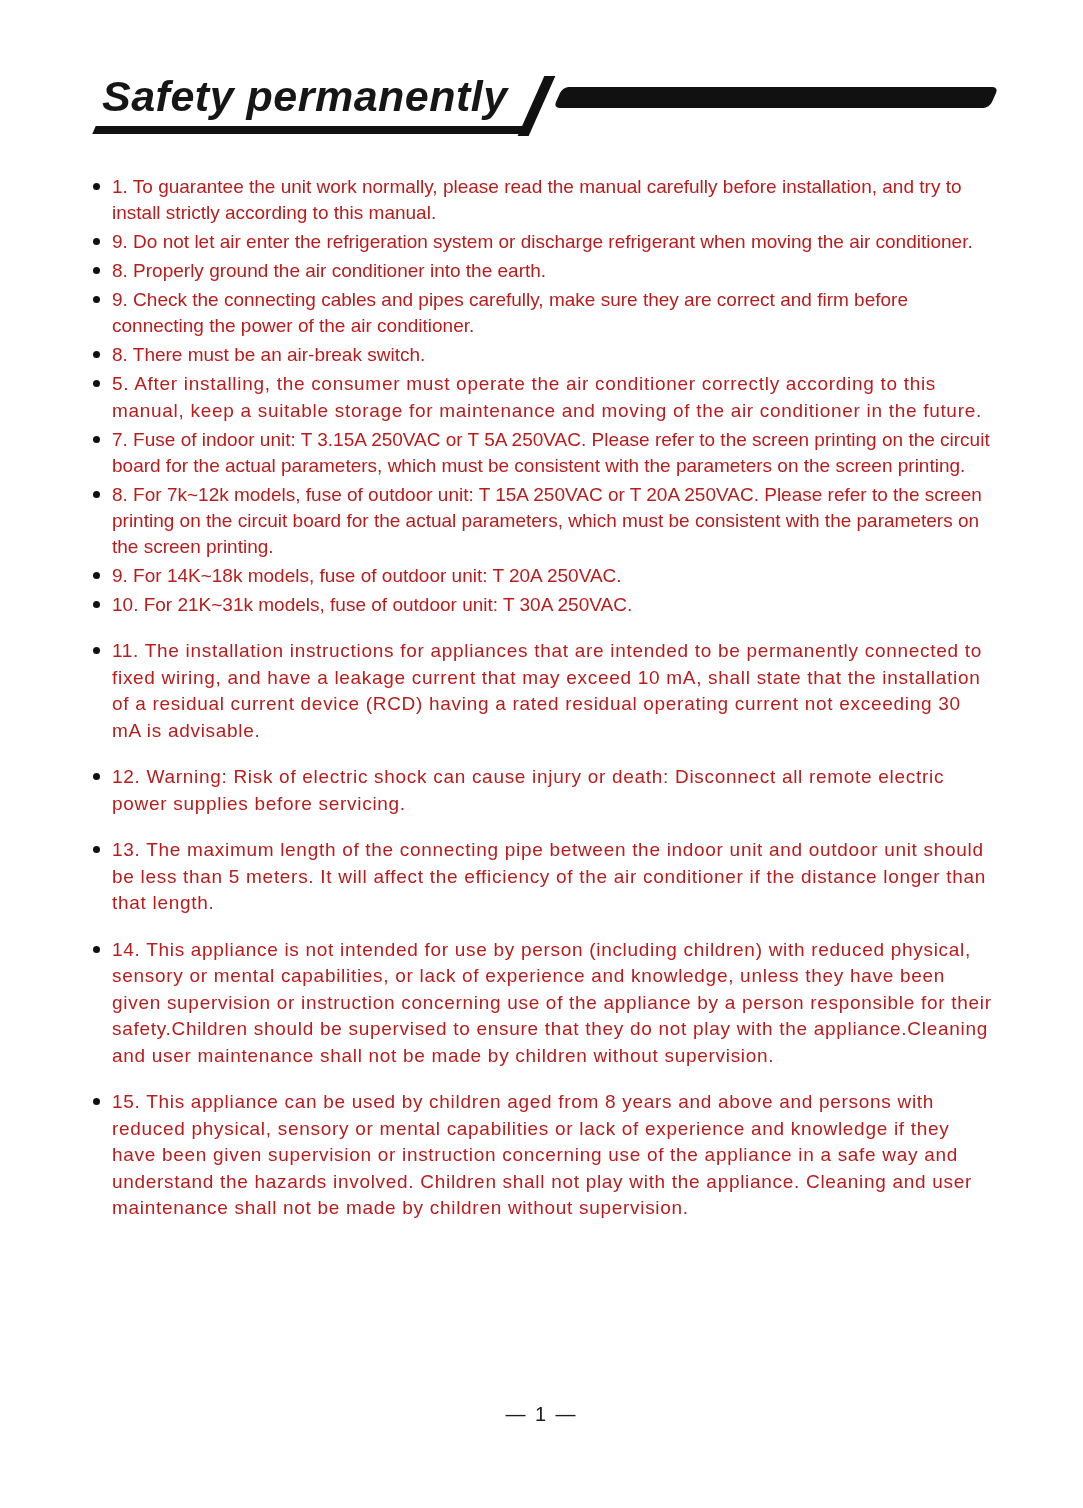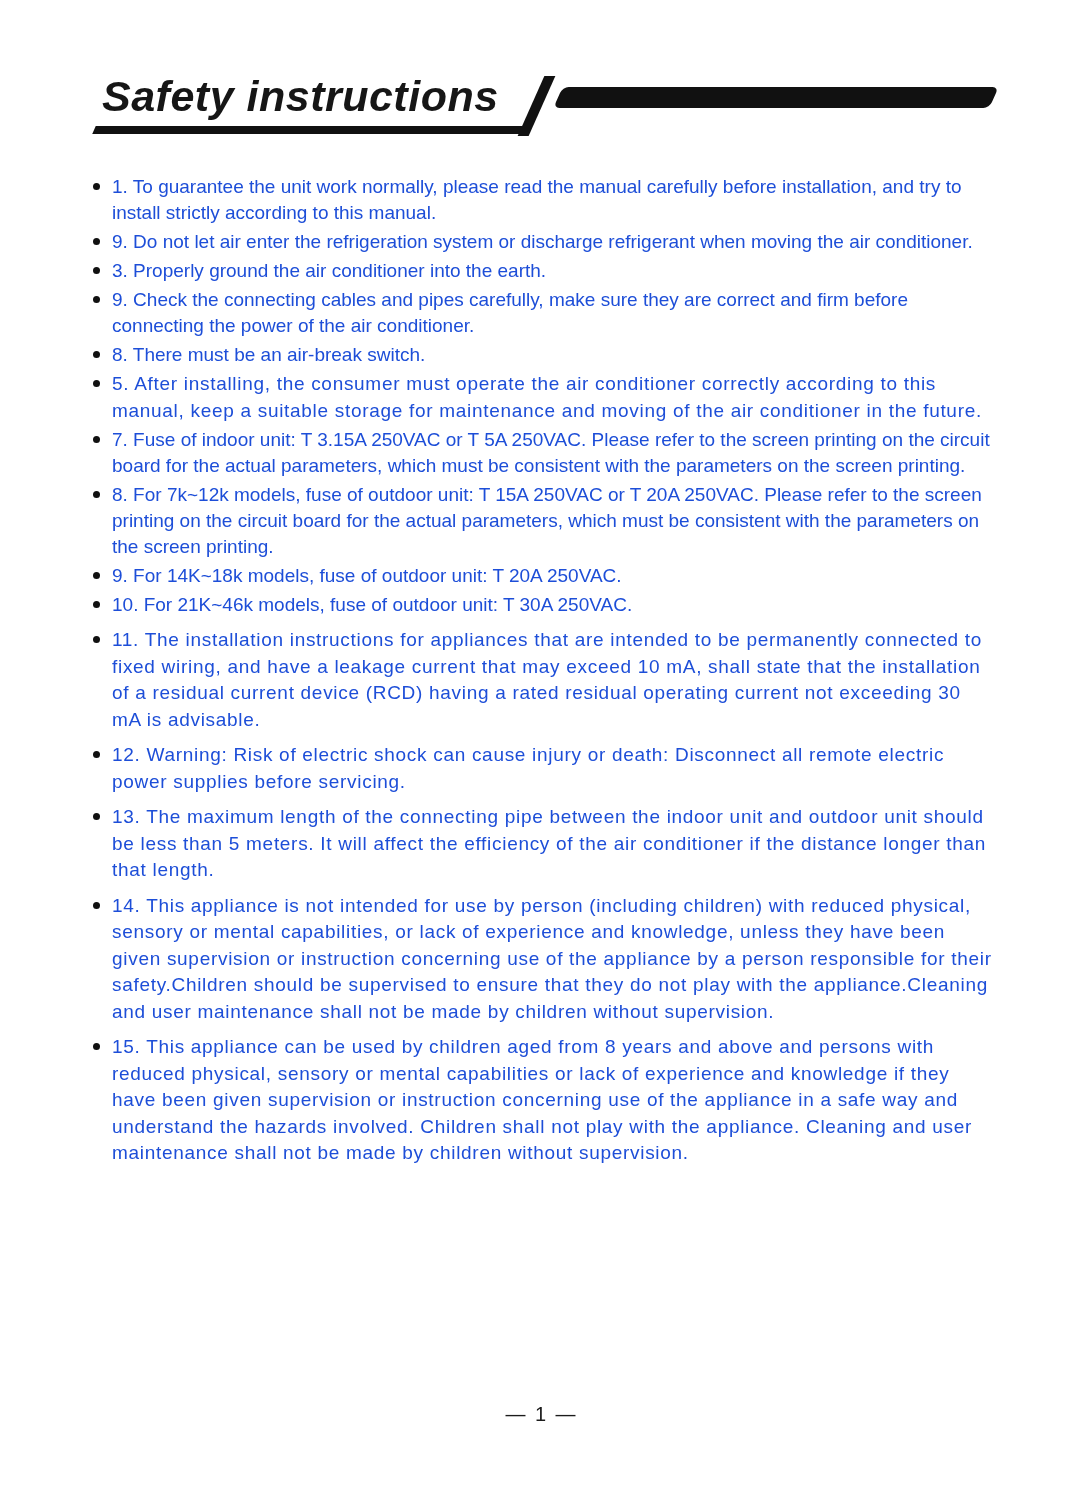--- a/index.html
+++ b/index.html
@@ -68,75 +68,75 @@
   .instruction-list {
     list-style: none;
     margin: 14px 88px 0 90px;
   }
   .instruction-item {
     position: relative;
     padding-left: 22px;
     font-size: 19px;
     line-height: 26px;
     margin-bottom: 3px;
-    color: #1d4ed8;
+    color: #b91c1c;
   }
   .instruction-item .bullet {
     position: absolute;
     left: 3px;
     top: 9px;
     width: 7px;
     height: 7px;
     border-radius: 50%;
     background: #111111;
   }
   .instruction-item.wide {
     letter-spacing: 0.7px;
     line-height: 26.5px;
   }
   .instruction-item.gap {
-    margin-top: 9px;
+    margin-top: 20px;
   }
 
   
   .footer {
     position: absolute;
     left: 0;
     bottom: 82px;
     width: 100%;
     text-align: center;
     font-size: 20px;
     color: #1c1c1c;
     letter-spacing: 2px;
   }
 </style>
 </head>
 <body>
 
 <div class="page">
 
   <div class="header">
-    <div class="doc-title">Safety instructions</div>
+    <div class="doc-title">Safety permanently</div>
     <div class="title-underline"></div>
     <div class="title-slash"></div>
     <div class="header-bar"></div>
   </div>
 
   <ul class="instruction-list">
     <li class="instruction-item">
       <span class="bullet"></span>
       <span>1. To guarantee the unit work normally, please read the manual carefully before installation, and try to install strictly according to this manual.</span>
     </li>
     <li class="instruction-item">
       <span class="bullet"></span>
       <span>9. Do not let air enter the refrigeration system or discharge refrigerant when moving the air conditioner.</span>
     </li>
     <li class="instruction-item">
       <span class="bullet"></span>
-      <span>3. Properly ground the air conditioner into the earth.</span>
+      <span>8. Properly ground the air conditioner into the earth.</span>
     </li>
     <li class="instruction-item">
       <span class="bullet"></span>
       <span>9. Check the connecting cables and pipes carefully, make sure they are correct and firm before connecting the power of the air conditioner.</span>
     </li>
     <li class="instruction-item">
       <span class="bullet"></span>
       <span>8. There must be an air-break switch.</span>
     </li>
     <li class="instruction-item wide">
@@ -150,21 +150,21 @@
     <li class="instruction-item">
       <span class="bullet"></span>
       <span>8. For 7k~12k models, fuse of outdoor unit: T 15A 250VAC or T 20A 250VAC. Please refer to the screen printing on the circuit board for the actual parameters, which must be consistent with the parameters on the screen printing.</span>
     </li>
     <li class="instruction-item">
       <span class="bullet"></span>
       <span>9. For 14K~18k models, fuse of outdoor unit: T 20A 250VAC.</span>
     </li>
     <li class="instruction-item">
       <span class="bullet"></span>
-      <span>10. For 21K~46k models, fuse of outdoor unit: T 30A 250VAC.</span>
+      <span>10. For 21K~31k models, fuse of outdoor unit: T 30A 250VAC.</span>
     </li>
     <li class="instruction-item wide gap">
       <span class="bullet"></span>
       <span>11. The installation instructions for appliances that are intended to be permanently connected to fixed wiring, and have a leakage current that may exceed 10 mA, shall state that the installation of a residual current device (RCD) having a rated residual operating current not exceeding 30 mA is advisable.</span>
     </li>
     <li class="instruction-item wide gap">
       <span class="bullet"></span>
       <span>12. Warning: Risk of electric shock can cause injury or death: Disconnect all remote electric power supplies before servicing.</span>
     </li>
     <li class="instruction-item wide gap">

